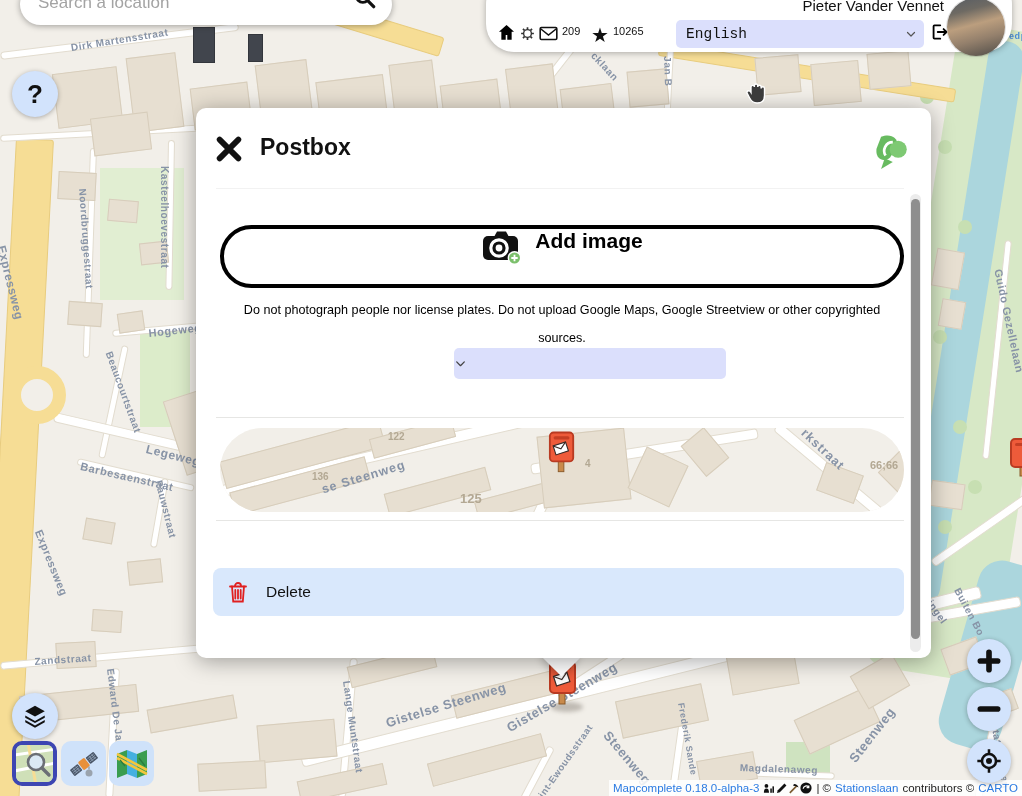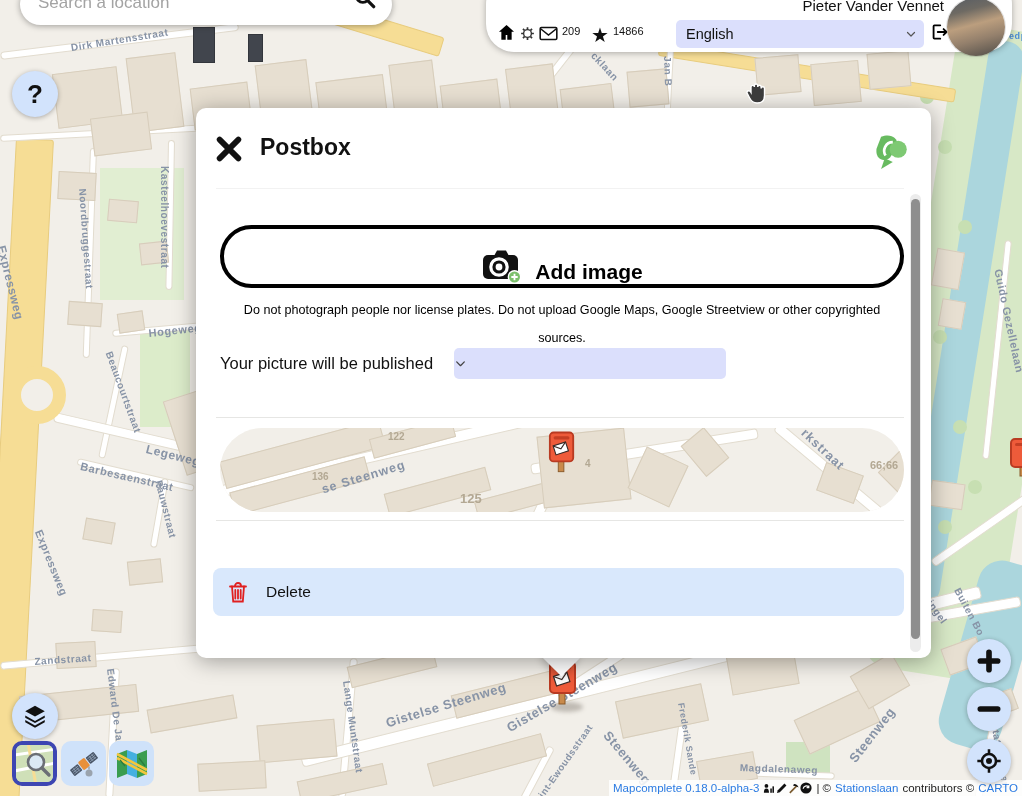--- a/index.html
+++ b/index.html
@@ -40,38 +40,38 @@
   #search-input::placeholder { color:#a3a3a3; }
   #search-glass { position:absolute; right:14px; top:1px; }
 
   #user-panel { left:486px; top:-24px; width:526px; height:76px; background:#fff; border-radius:28px;
                 box-shadow:0 1px 6px rgba(0,0,0,.3); }
   #username { position:absolute; left:744px; top:-3px; width:200px; text-align:right; font-size:15px; color:#111; z-index:21; }
   .icn { position:absolute; display:flex; align-items:center; justify-content:center; }
   .count { position:absolute; font-size:11px; color:#111; }
   .select-box { position:absolute; background:#dbdffc; border-radius:5px; display:flex; align-items:center;
                 cursor:pointer; }
-  .select-box .val { flex:1; padding-left:10px; font-size:14.5px; color:#111; white-space:nowrap; overflow:hidden; }
+  .select-box .val { flex:1; padding-left:10px; font-size:14.5px; color:#111; white-space:nowrap; overflow:hidden;font-family:Liberation Mono, monospace; }
   #avatar { position:absolute; left:947px; top:-2px; width:58px; height:58px; border-radius:50%;
             background:linear-gradient(165deg,#565c64 0%,#6e6a63 24%,#bb9e7e 46%,#94806c 68%,#4c4a46 100%);
             box-shadow:0 0 0 1px rgba(0,0,0,.12); }
 
   
   #dialog-pointer { position:absolute; left:548px; top:644px; width:27px; height:27px; background:#fff;
                     transform:rotate(45deg); z-index:9; box-shadow:0 2px 8px rgba(0,0,0,.25); }
   #dialog { position:absolute; left:196px; top:108px; width:735px; height:550px; background:#fff;
             border-radius:10px; box-shadow:0 3px 22px rgba(0,0,0,.35); z-index:10; }
   #dlg-close { position:absolute; left:18px; top:26px; width:30px; height:30px; cursor:pointer; background:none; border:none; }
   #dlg-title { position:absolute; left:64px; top:26px; font-size:23px; font-weight:700; color:#111; }
   #dlg-logo { position:absolute; right:22px; top:26px; width:36px; height:36px; }
   #dlg-scrollbar { position:absolute; left:714px; top:86px; width:11px; height:558px; max-height:458px; background:#ececec; border-radius:6px; }
   #dlg-thumb { position:absolute; left:1px; top:5px; width:9px; height:440px; background:#8e8e8e; border-radius:5px; }
 
   #add-image-btn { position:absolute; left:24px; top:117px; width:684px; height:63px; background:#fff;
-                   border:4px solid #000; border-radius:34px; display:flex; align-items:flex-end; justify-content:center;
+                   border:4px solid #000; border-radius:34px; display:flex; align-items:flex-start; justify-content:center;
                    gap:14px; cursor:pointer; font-family:"Liberation Sans",sans-serif; }
   #add-image-btn span { font-size:21px; font-weight:700; color:#000; }
   #disclaimer { position:absolute; left:28px; top:188px; width:676px; text-align:center; font-size:12.6px;
                 line-height:28px; color:#000; }
   #license-row { position:absolute; left:24px; top:240px; width:684px; height:32px; }
   #license-label { position:absolute; left:0; top:6px; font-size:16.5px; color:#111; }
   #license-select { left:234px; top:0; width:272px; height:31px; }
   .divider { position:absolute; left:20px; width:688px; border-top:1px solid #e6e6e4; }
 
   #mini-map { position:absolute; left:24px; top:320px; width:684px; height:84px; border-radius:42px;
@@ -289,21 +289,20 @@
           <circle cx="33.5" cy="29" r="6.2" fill="#7cc06c" stroke="#fff" stroke-width="1.4"></circle>
           <path d="M33.5 25.8 v6.4 M30.3 29 h6.4" stroke="#fff" stroke-width="1.8"></path>
         </svg>
       </span>
       <span>Add image</span>
     </button>
 
     <div id="disclaimer">Do not photograph people nor license plates. Do not upload Google Maps, Google Streetview or other copyrighted sources.</div>
 
     <div id="license-row">
-      <span id="license-label">Your picture will be published</span>
       <div class="select-box" id="license-select">
         <span class="icn" style="position:static;padding-right:8px;">
           <svg width="13" height="13" viewBox="0 0 24 24">
               <path d="M5 9 l7 7 7-7" stroke="#444" stroke-width="2.4" fill="none" stroke-linecap="round" stroke-linejoin="round"></path>
             </svg>
         </span>
       </div>
     </div>
 
     <div class="divider" style="top:309px;"></div>
@@ -395,21 +394,21 @@
     </svg>
   </span>
   <span class="icn float" style="left:539px;top:26px;">
     <svg width="19" height="15" viewBox="0 0 24 18">
         <rect x="1.5" y="1.5" width="21" height="15" rx="1.5" stroke="#111" stroke-width="2" fill="none"></rect>
         <path d="M2 3 l10 8 10-8" stroke="#111" stroke-width="2" fill="none"></path>
       </svg>
   </span>
   <span class="count float" style="left:562px;top:25px;">209</span>
   <span class="icn float" style="left:591px;top:23px;font-size:20px;color:#111;">★</span>
-  <span class="count float" style="left:613px;top:25px;">14866</span>
+  <span class="count float" style="left:613px;top:25px;">10265</span>
   <div class="select-box float" style="left:676px;top:20px;width:248px;height:28px;">
     <span class="val">English</span>
     <span class="icn" style="position:static;padding-right:7px;">
       <svg width="12" height="12" viewBox="0 0 24 24">
           <path d="M5 9 l7 7 7-7" stroke="#555" stroke-width="2.4" fill="none" stroke-linecap="round" stroke-linejoin="round"></path>
         </svg>
     </span>
   </div>
   <span class="icn float" style="left:929px;top:22px;">
     <svg width="20" height="20" viewBox="0 0 24 24" fill="none" stroke="#000" stroke-width="2.2" stroke-linecap="round" stroke-linejoin="round">

